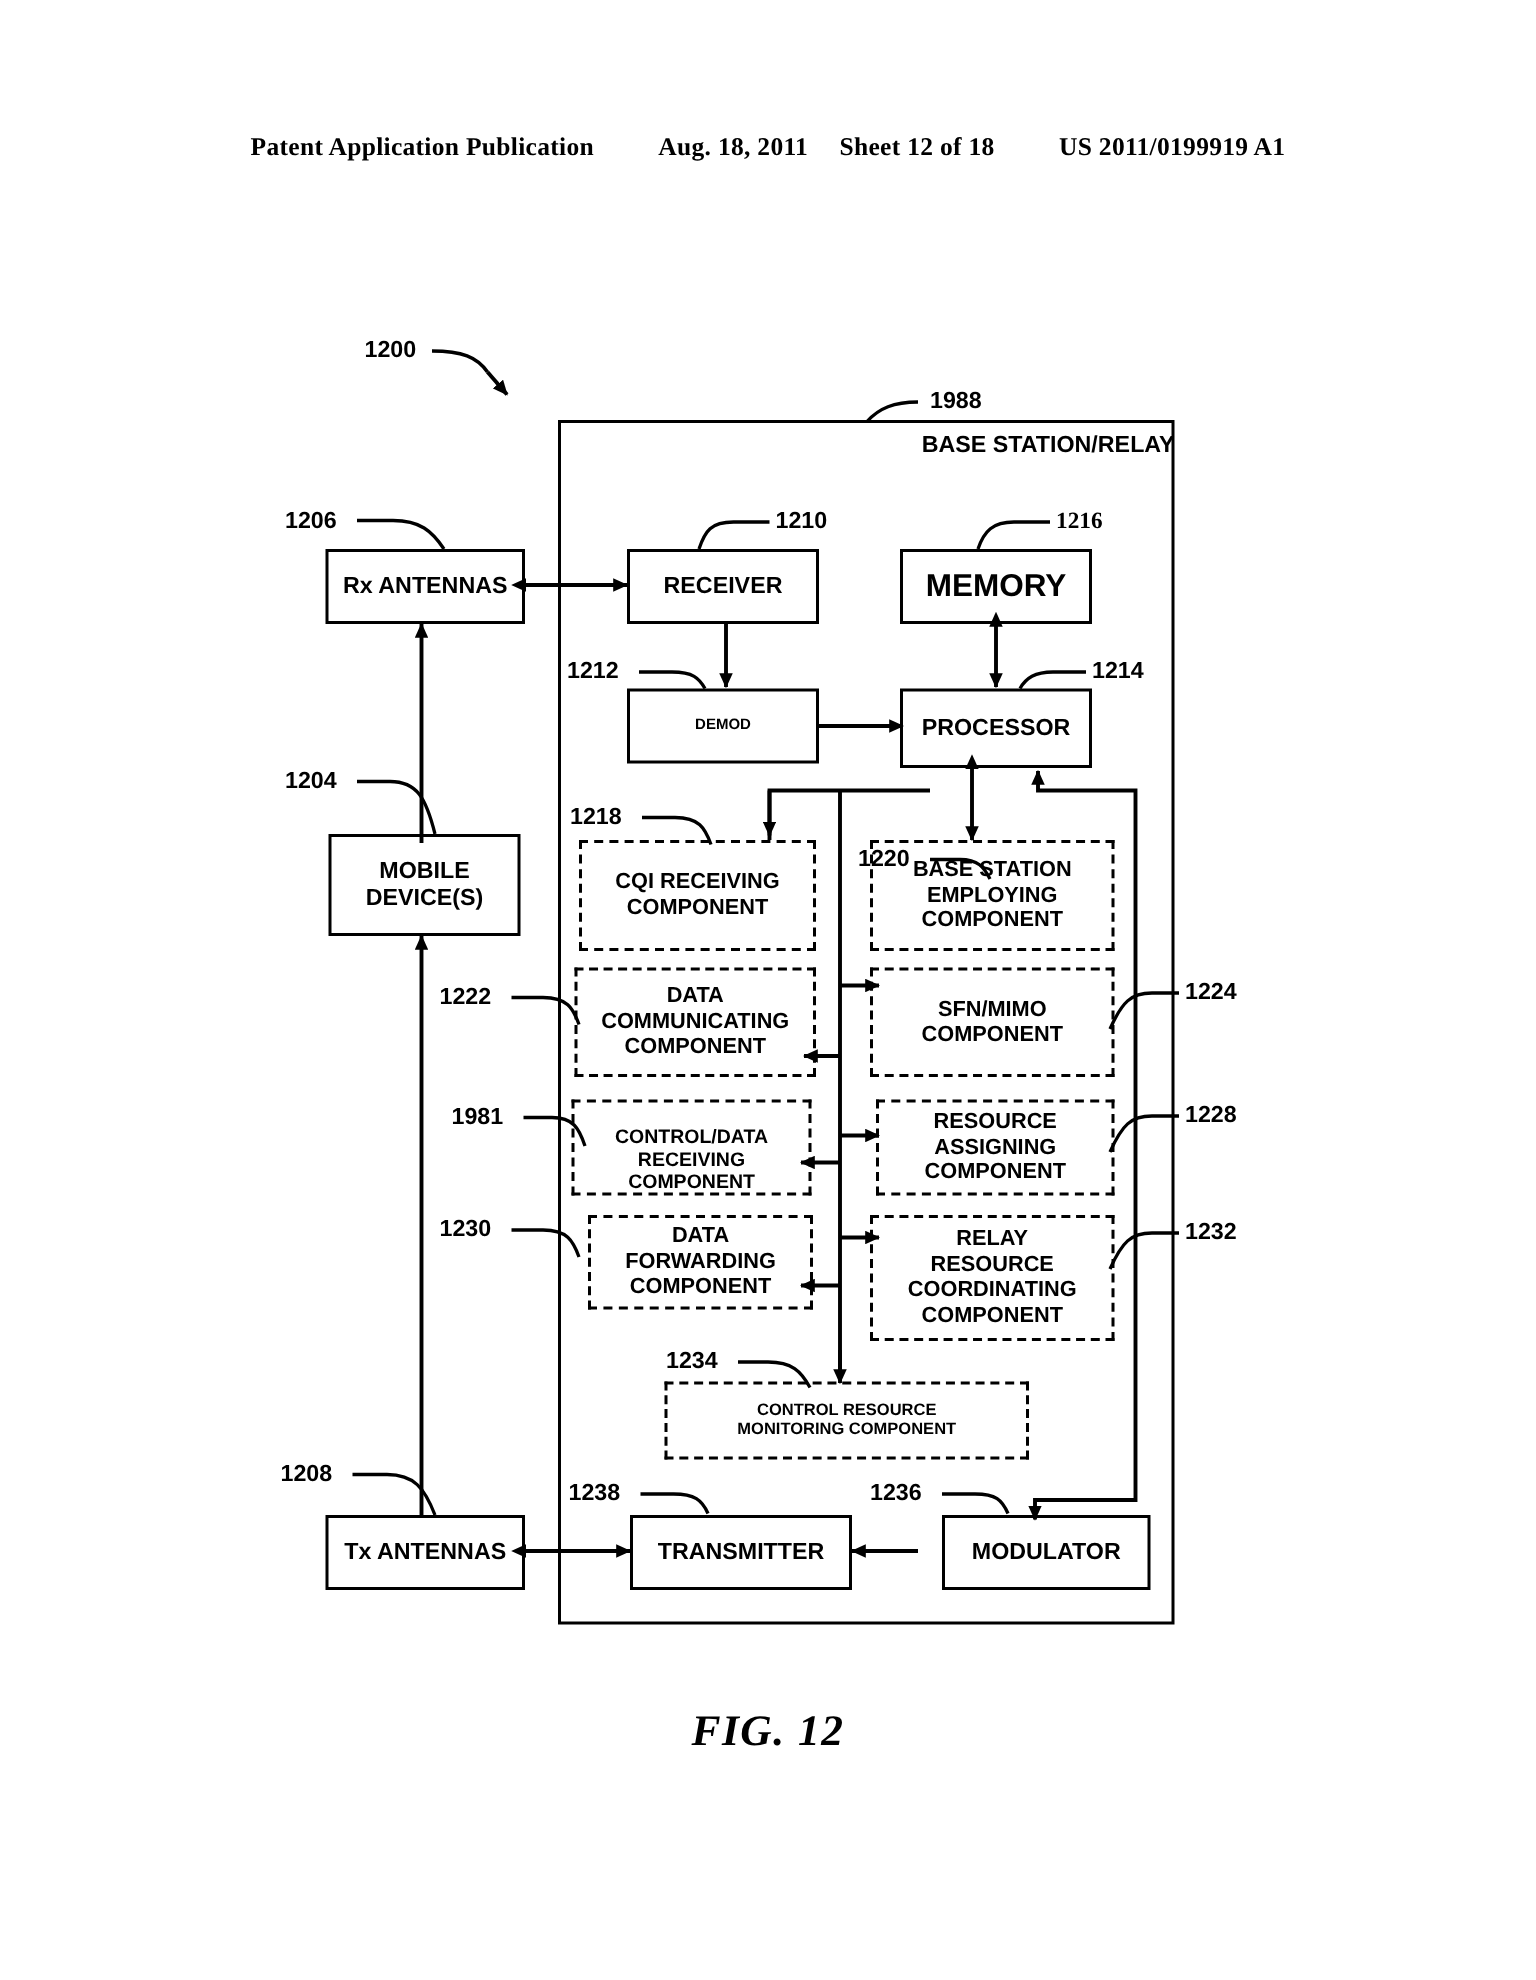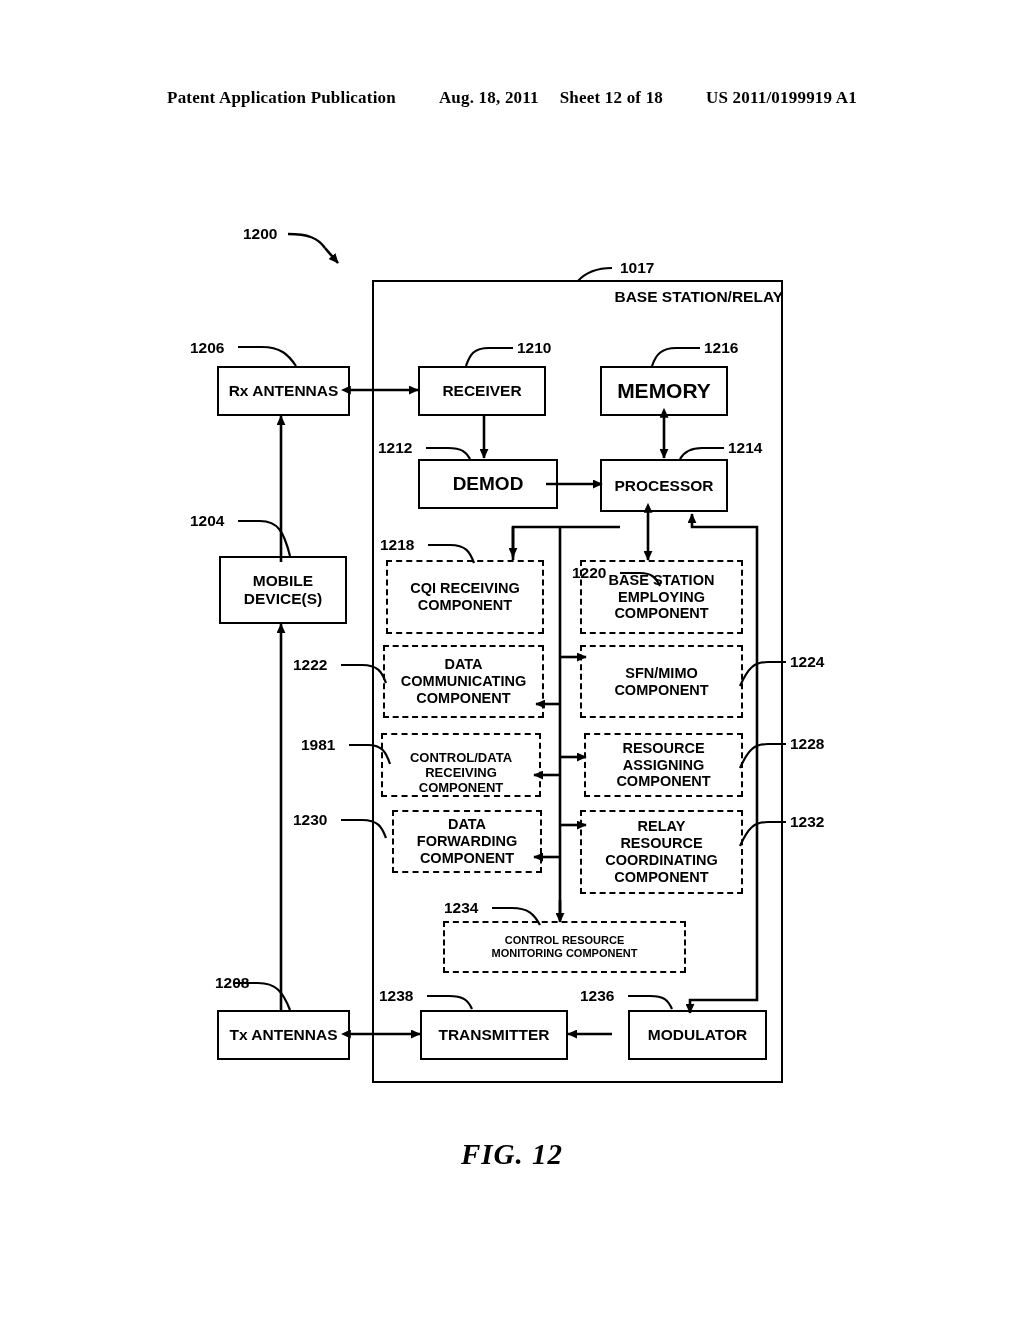--- a/index.html
+++ b/index.html
@@ -259,21 +259,21 @@
 </div>
 
 <div class="box solid" style="left:418px; top:366px; width:128px; height:50px; font-size:15.5px;">
   <span class="txt">RECEIVER</span>
 </div>
 
 <div class="box solid" style="left:600px; top:366px; width:128px; height:50px; font-size:21px;">
   <span class="txt">MEMORY</span>
 </div>
 
-<div class="box solid" style="left:418px; top:459px; width:140px; height:50px; font-size:19px;">
+<div class="box solid" style="left:418px; top:459px; width:128px; height:50px; font-size:10px;">
   <span class="txt">DEMOD</span>
 </div>
 
 <div class="box solid" style="left:600px; top:459px; width:128px; height:53px; font-size:15.5px;">
   <span class="txt">PROCESSOR</span>
 </div>
 
 <div class="box dashed" style="left:386px; top:560px; width:158px; height:74px; font-size:14.5px;">
   <span class="txt">CQI RECEIVING<br>COMPONENT</span>
 </div>
@@ -312,28 +312,28 @@
 
 <div class="box solid" style="left:420px; top:1010px; width:148px; height:50px; font-size:15.5px;">
   <span class="txt">TRANSMITTER</span>
 </div>
 
 <div class="box solid" style="left:612px; top:1010px; width:139px; height:50px; font-size:15.5px;margin-left:16px;">
   <span class="txt">MODULATOR</span>
 </div>
 
 <div class="ref" style="left:243px; top:225px;">1200</div>
-<div class="ref" style="left:620px; top:259px;">1017</div>
+<div class="ref" style="left:620px; top:259px;">1988</div>
 
 <div class="ref" style="left:190px; top:339px;">1206</div>
 <div class="ref" style="left:190px; top:512px;">1204</div>
-<div class="ref" style="left:187px; top:974px;margin-left:28px;">1208</div>
+<div class="ref" style="left:187px; top:974px;">1208</div>
 
 <div class="ref" style="left:517px; top:339px;">1210</div>
-<div class="ref" style="left:704px; top:339px;">1216</div>
+<div class="ref" style="left:704px; top:339px;font-family:Liberation Serif, serif;">1216</div>
 <div class="ref" style="left:378px; top:439px;">1212</div>
 <div class="ref" style="left:728px; top:439px;">1214</div>
 
 <div class="ref" style="left:380px; top:536px;">1218</div>
 <div class="ref" style="left:572px; top:564px;">1220</div>
 <div class="ref" style="left:293px; top:656px;">1222</div>
 <div class="ref" style="left:790px; top:653px;">1224</div>
 <div class="ref" style="left:301px; top:736px;">1981</div>
 <div class="ref" style="left:790px; top:735px;">1228</div>
 <div class="ref" style="left:293px; top:811px;">1230</div>

